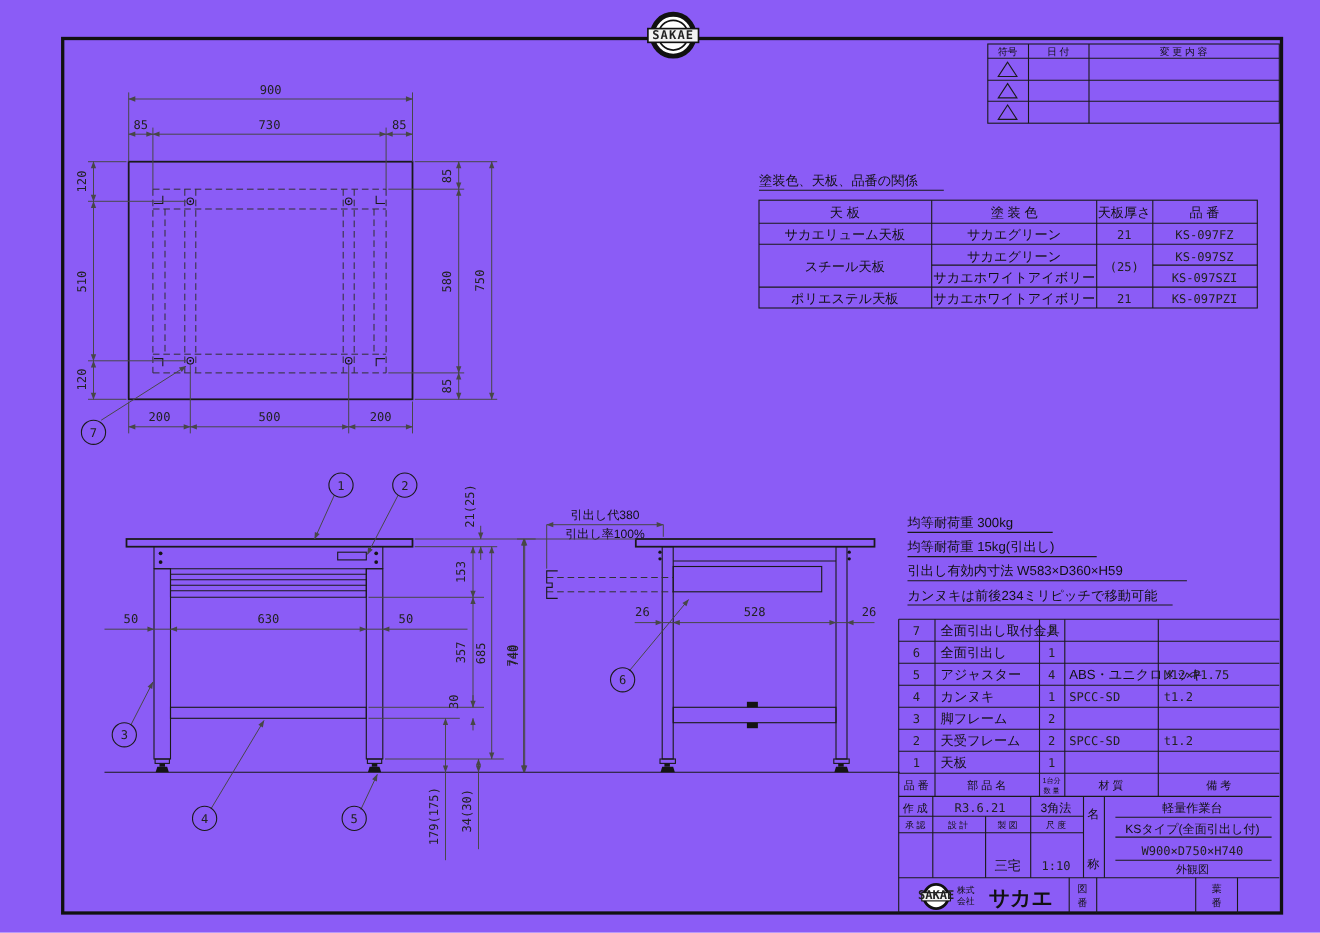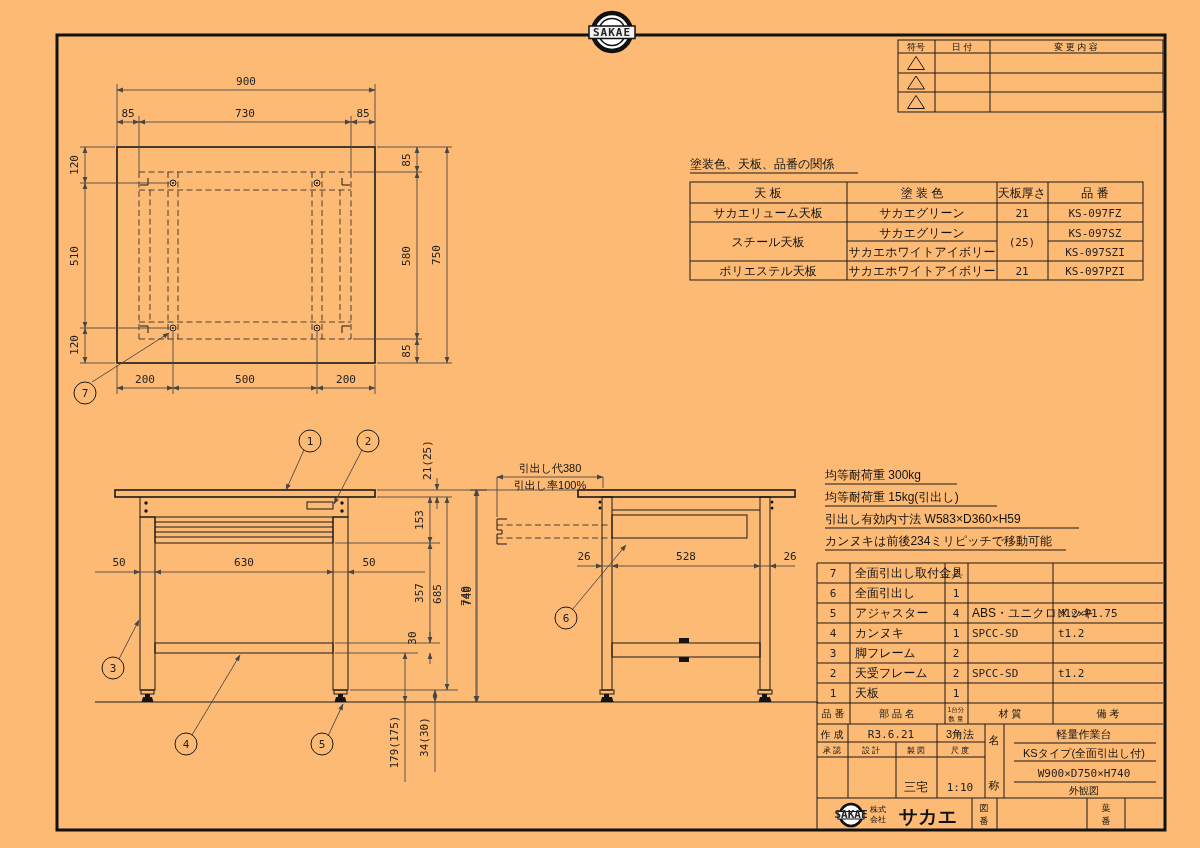--- a/index.html
+++ b/index.html
@@ -1,16 +1,16 @@
 <!DOCTYPE html>
 <html><head>
 <meta charset="utf-8">
 <style>
   html,body{margin:0;padding:0;background:#ffffff;}
-  .page{position:relative;width:1200px;height:848px;background:#fdba74;overflow:hidden;}
+  .page{position:relative;width:1200px;height:848px;background:#8b5cf6;overflow:hidden;}
   svg{display:block;}
   .lm{stroke:#1a1a1a;stroke-width:1.6;fill:none;}
   .lt{stroke:#1a1a1a;stroke-width:1;fill:none;}
   .ld{stroke:#474747;stroke-width:0.9;fill:none;}
   .lh{stroke:#303030;stroke-width:0.9;fill:none;stroke-dasharray:6 3.5;}
   .fk{fill:#141414;stroke:none;}
   text{user-select:none;}
   .td{font-family:"DejaVu Sans Mono",monospace;font-size:11px;fill:#222222;}
   .tj{font-family:"Liberation Sans","DejaVu Sans",sans-serif;font-size:12px;fill:#111111;}
   .ts{font-family:"Liberation Sans","DejaVu Sans",sans-serif;fill:#111111;}

